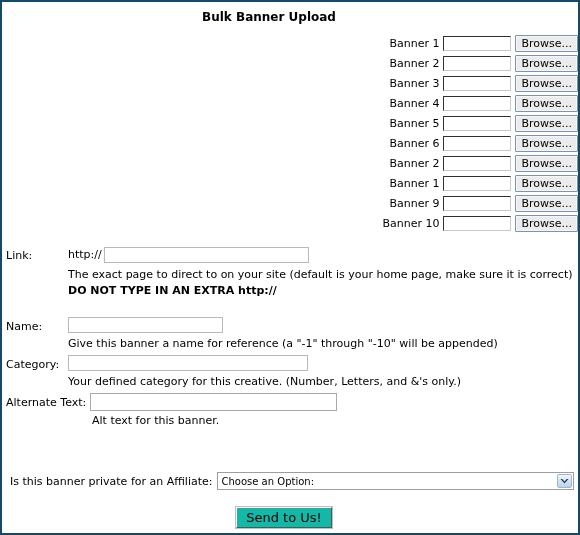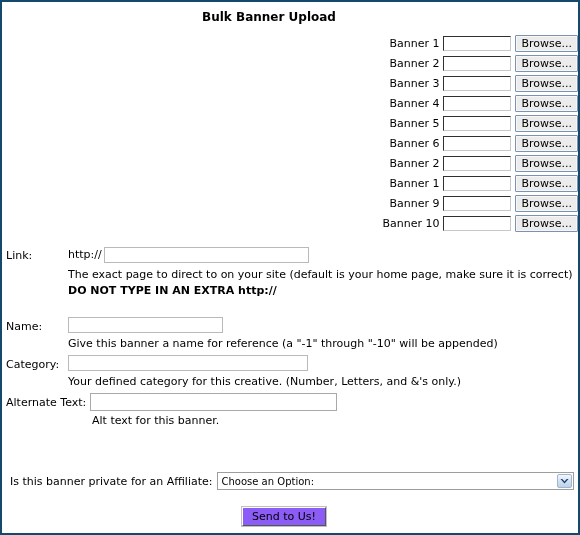--- a/index.html
+++ b/index.html
@@ -181,23 +181,23 @@
   .submit-wrap {
     position: absolute;
     left: 0;
     top: 505px;
     width: 564px;
     text-align: center;
   }
   .submit-btn {
     display: inline-block;
     font-family: "DejaVu Sans", "Liberation Sans", sans-serif;
-    font-size: 11px;
-    color: #000;
-    background: #8b5cf6;
+    font-size: 13px;
+    color: #000;
+    background: #14b8a6;
     padding: 2px 9px;
     border-top: 1px solid #ffffff;
     border-left: 1px solid #ffffff;
     border-right: 1px solid #555555;
     border-bottom: 1px solid #555555;
     outline: 1px solid #c0c0c0;
     cursor: default;
   }
 </style>
 </head>

